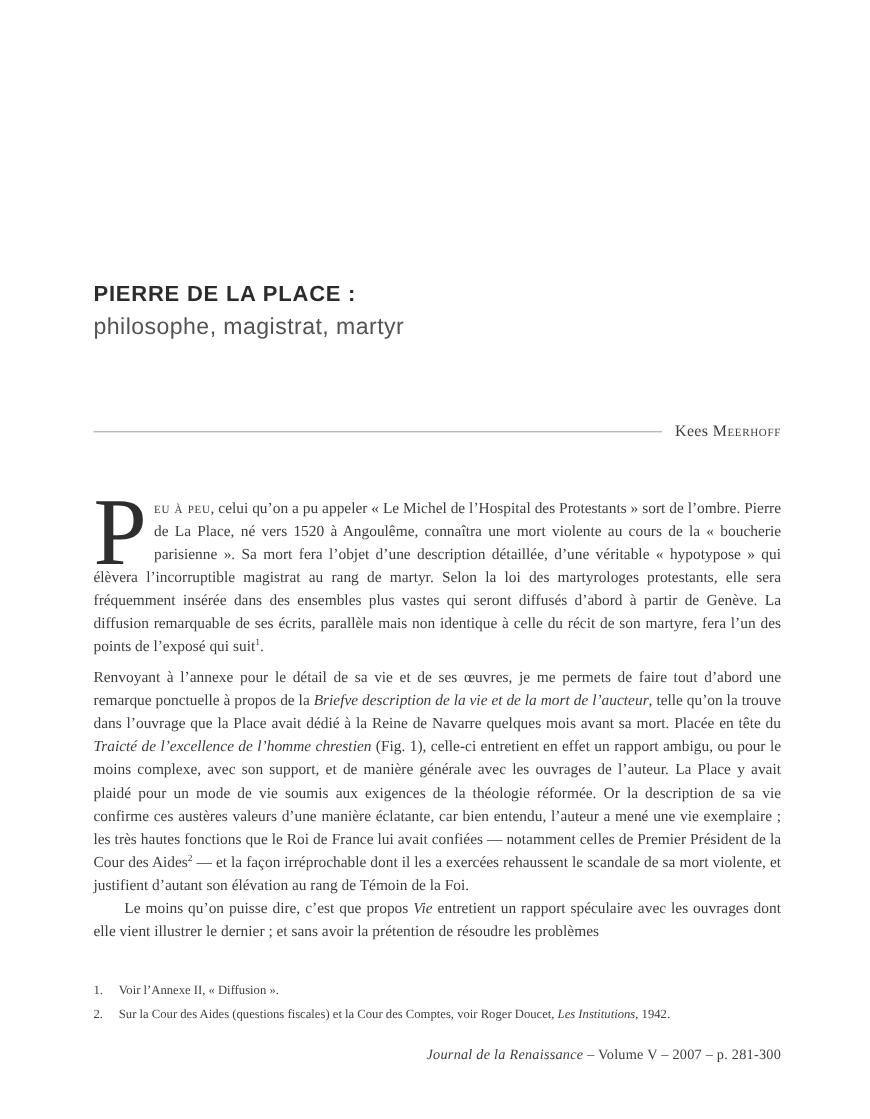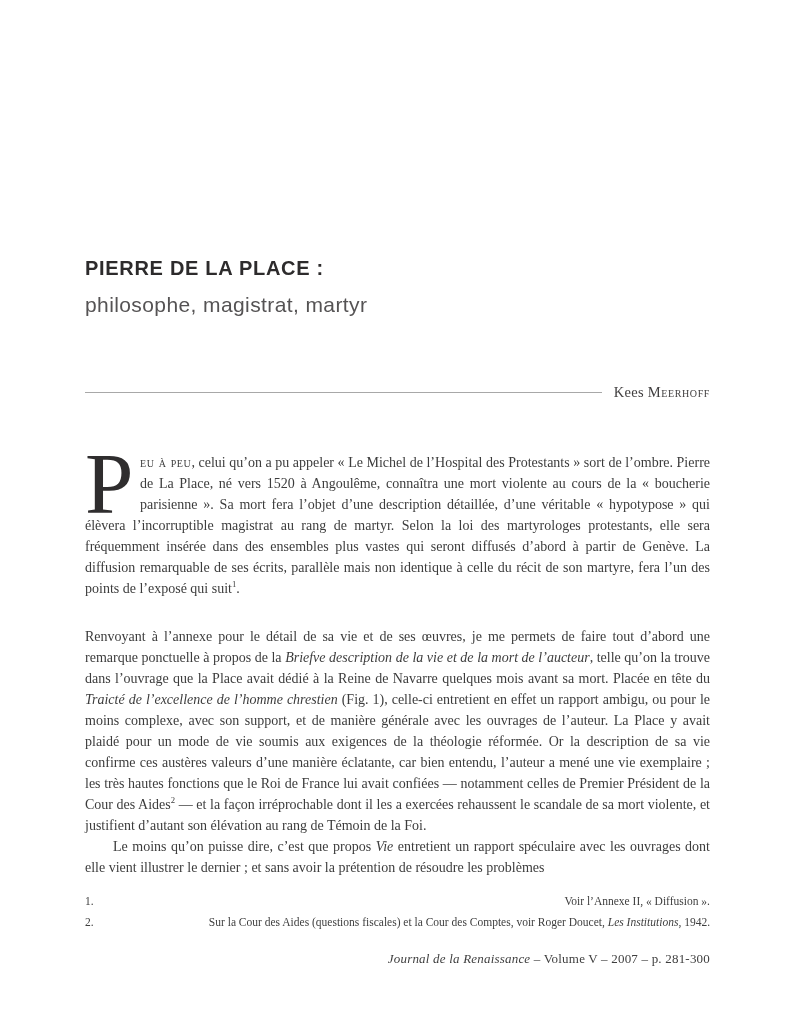--- a/index.html
+++ b/index.html
@@ -27,21 +27,21 @@
   }
   .title-block h1 {
     margin: 0;
     font-size: 20px;
     line-height: 24px;
     font-weight: bold;
     letter-spacing: 0.7px;
     color: #2d2b2c;
   }
   .title-block h2 {
-    margin: 12px 0 0 0;
+    margin: 5px 0 0 0;
     font-size: 21px;
     line-height: 26px;
     font-weight: normal;
     letter-spacing: 0.4px;
     color: #555354;
   }
 
   
   .byline {
     position: absolute;
@@ -71,21 +71,21 @@
     top: 452px;
     width: 625px;
   }
   .par {
     margin: 0;
     font-size: 14px;
     line-height: 21px;
     text-align: justify;
     color: #3c3c3c;
   }
-  .par.gap-above { margin-top: 27px; }
+  .par.gap-above { margin-top: 7px; }
   .par.indent { text-indent: 28px; }
   .dropcap {
     float: left;
     width: 48px;
     height: 63px;
     font-size: 87px;
     line-height: 63px;
     margin-right: 7px;
     color: #2f2d2e;
     font-family: "Liberation Serif", serif;
@@ -109,21 +109,21 @@
     width: 625px;
     font-size: 11.5px;
     line-height: 21px;
     color: #3e3e3e;
   }
   .footnote { display: flex; }
   .fn-num {
     flex: none;
     width: 23px;
   }
-  .fn-text { flex: 1; text-align: right; }
+  .fn-text { flex: 1; }
 
   
   .pagefooter {
     position: absolute;
     left: 85px;
     top: 950px;
     width: 625px;
     text-align: right;
     font-size: 13px;
     line-height: 18px;

